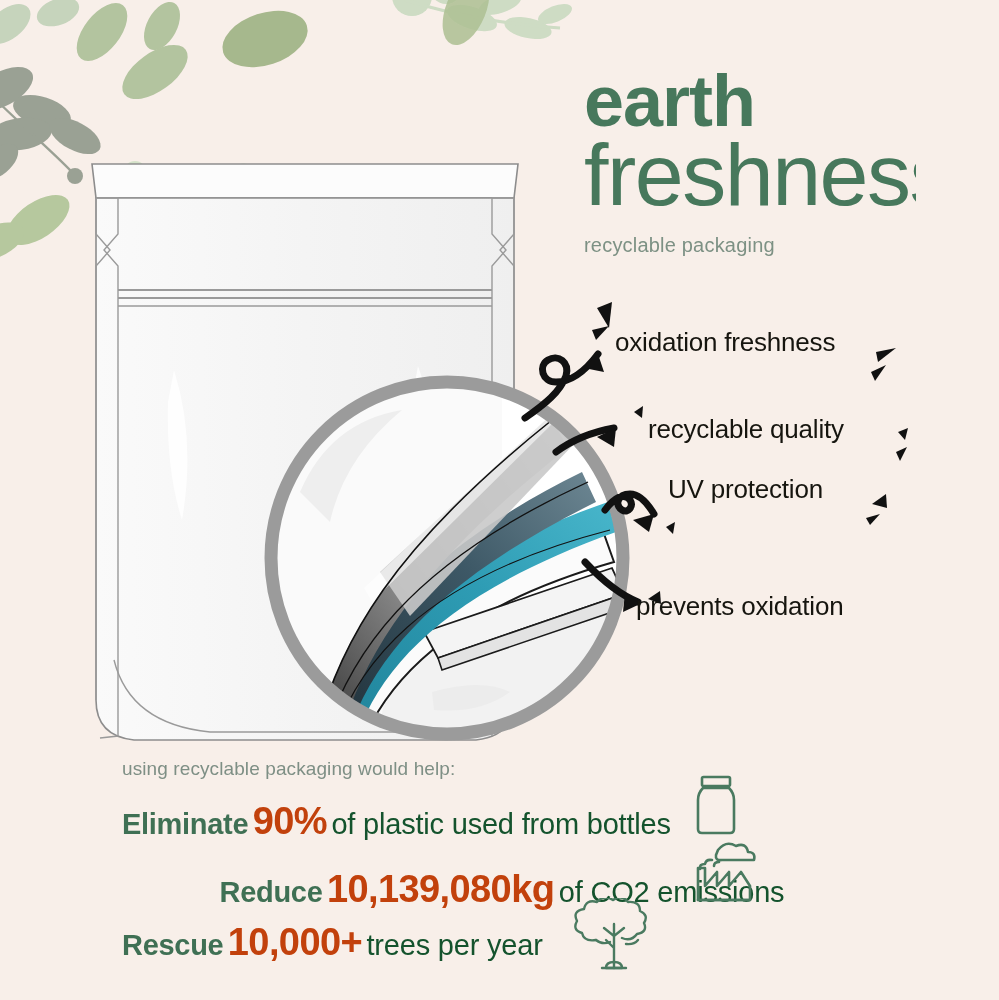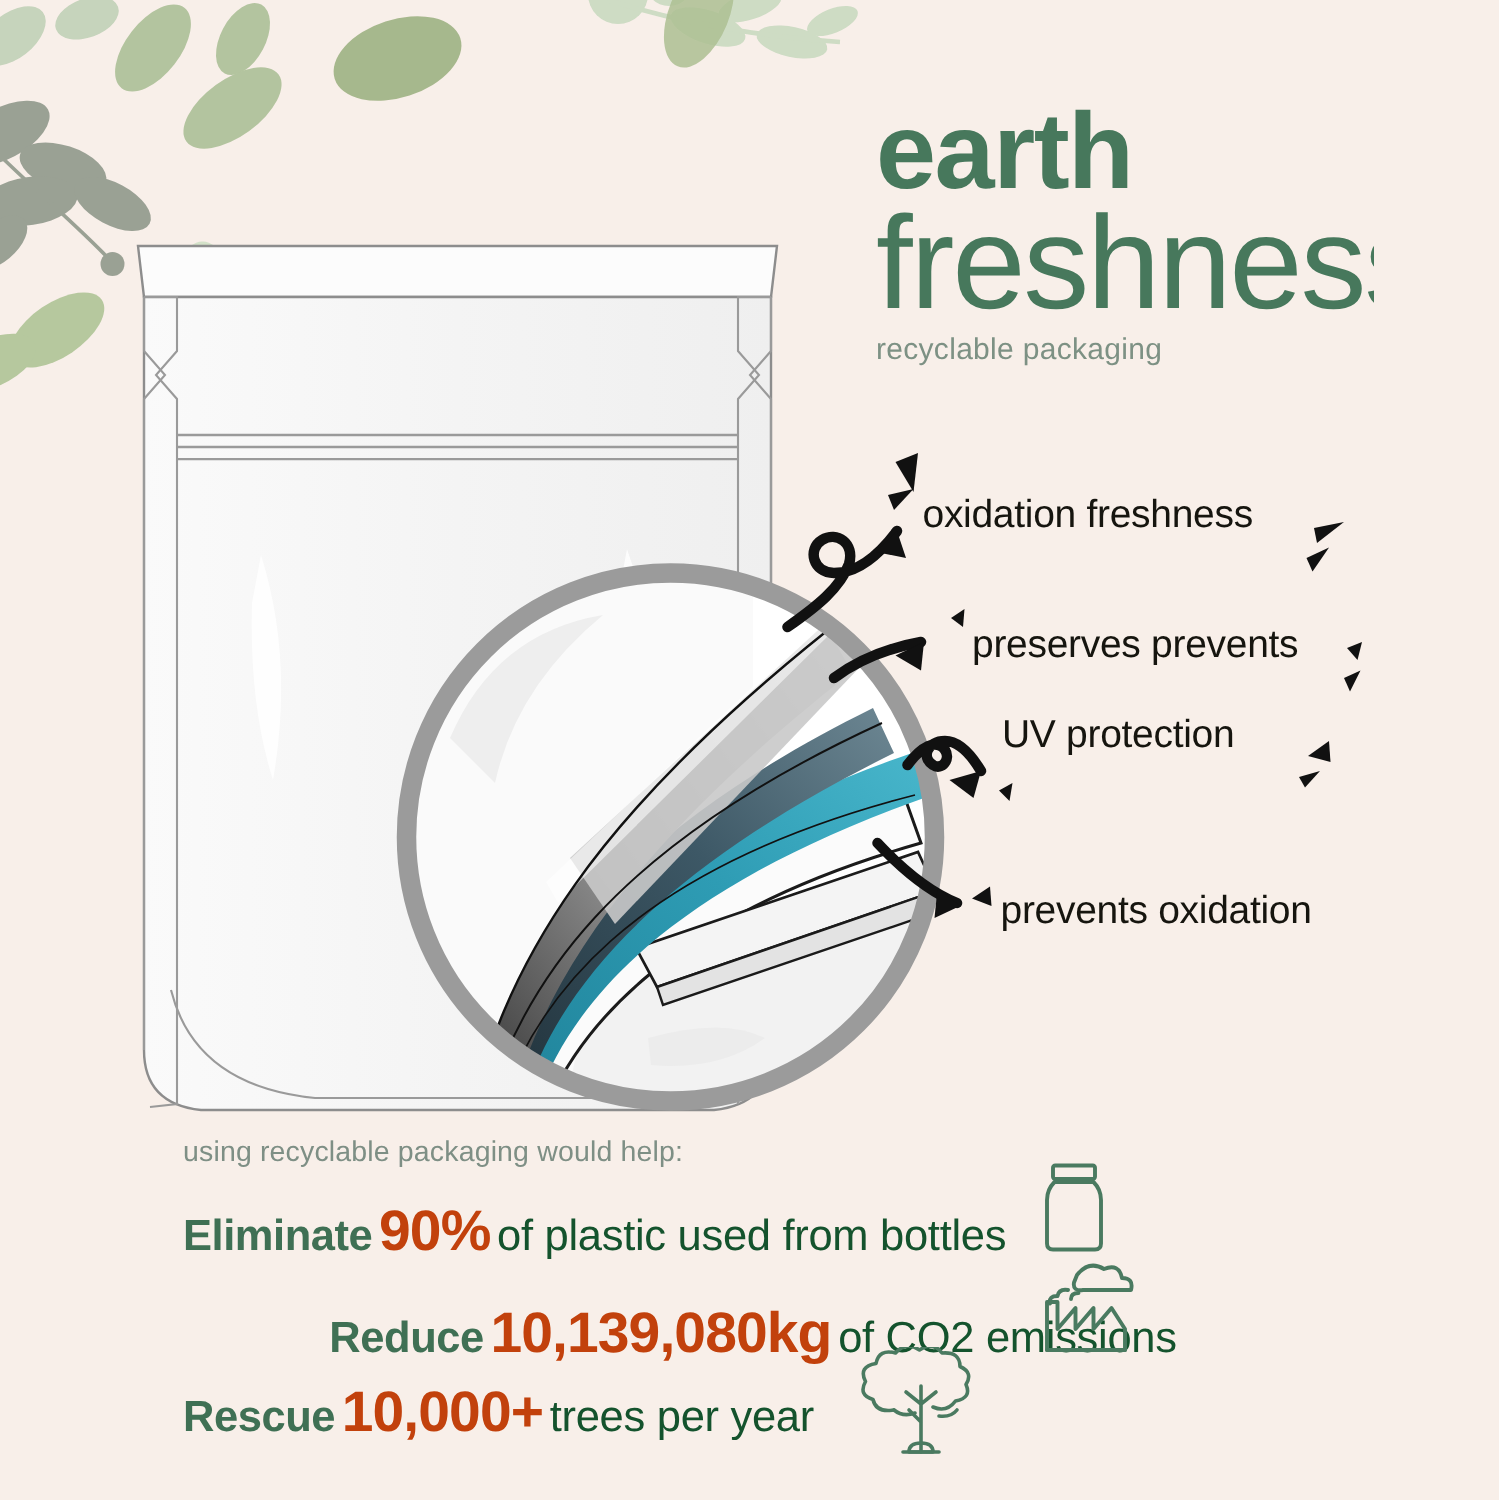--- a/index.html
+++ b/index.html
@@ -15,32 +15,32 @@
   .headline{position:absolute;left:584px;top:72px;width:400px;}
   .h-earth{
     font-size:72px;line-height:0.82;font-weight:700;color:#47785c;
     letter-spacing:-1px;
   }
   .h-friendly{
     font-size:88px;line-height:0.92;font-weight:400;color:#47785c;
     letter-spacing:-1.5px;margin-top:4px;
   }
   .h-sub{
-    font-size:20px;color:#7d9184;margin-top:6px;letter-spacing:0.2px;
+    font-size:20px;color:#7d9184;margin-top:18px;letter-spacing:0.2px;
   }
 
   
   .callout{
     position:absolute;font-size:26px;color:#16150f;white-space:nowrap;
     letter-spacing:-0.2px;
   }
   .c0{left:615px;top:327px;}
   .c1{left:648px;top:414px;}
   .c2{left:668px;top:474px;}
-  .c3{left:667px;top:591px;}
+  .c3{left:636px;top:591px;}
 
   
   .stats{position:absolute;left:122px;top:758px;width:760px;}
   .stat-lead{font-size:19px;color:#7e8f85;letter-spacing:0.1px;}
   .stat-row{margin-top:4px;white-space:nowrap;}
   .s-r1{margin-top:20px;}
   .s-r2{margin-top:25px;text-align:center;}
   .s-r3{margin-top:10px;}
   .s-verb{font-size:29px;font-weight:700;color:#3f7054;letter-spacing:-0.3px;}
   .s-num{font-size:38px;font-weight:700;color:#c2410c;letter-spacing:-0.6px;}
@@ -240,21 +240,21 @@
     </g>
   </svg>
 
   <div class="headline">
     <div class="h-earth">earth</div>
     <div class="h-friendly">freshness</div>
     <div class="h-sub">recyclable packaging</div>
   </div>
 
   <div class="callout c0">oxidation freshness</div>
-  <div class="callout c1">preserves prevents</div>
+  <div class="callout c1">recyclable quality</div>
   <div class="callout c2">UV protection</div>
   <div class="callout c3">prevents oxidation</div>
 
   <div class="stats">
     <div class="stat-lead">using recyclable packaging would help:</div>
 
     <div class="stat-row s-r1">
       <span class="s-verb">Eliminate</span>
       <span class="s-num">90%</span>
       <span class="s-tail">of plastic used from bottles</span>

